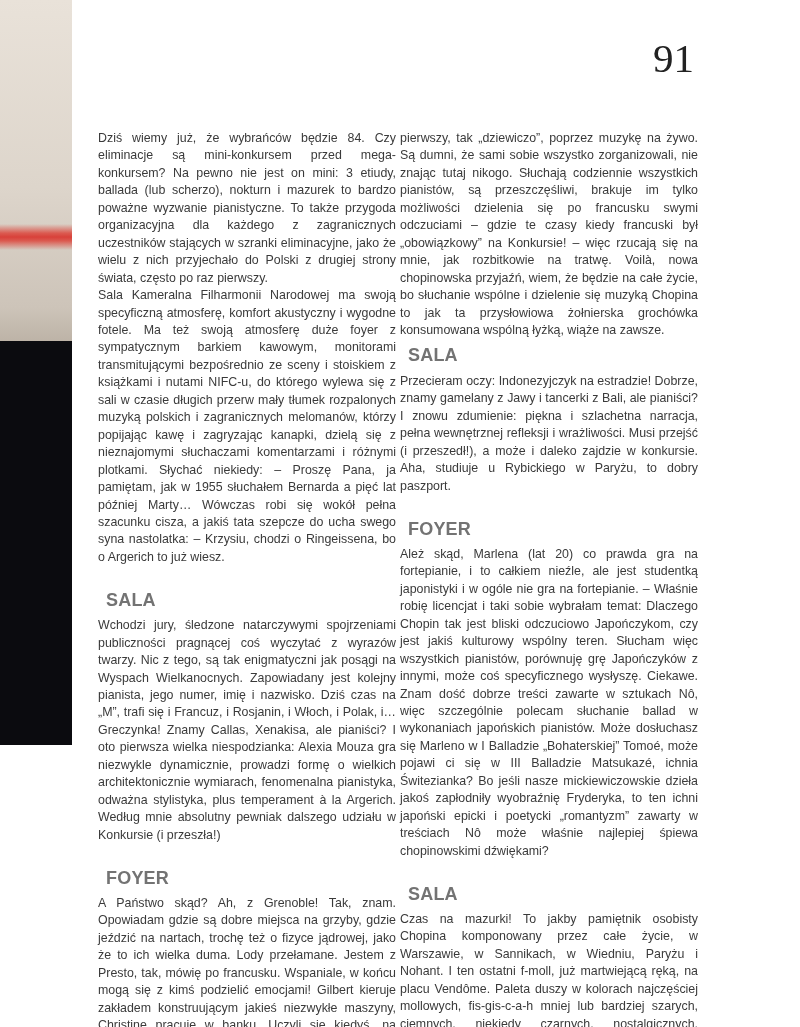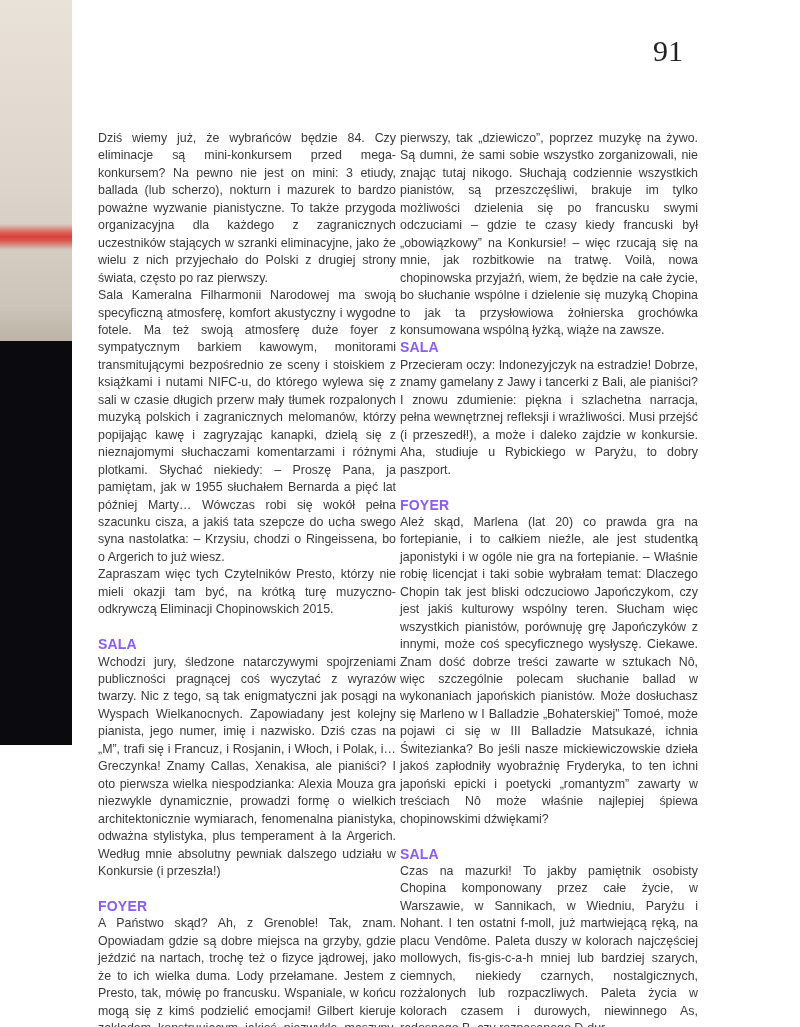--- a/index.html
+++ b/index.html
@@ -4,45 +4,44 @@
 <style>
   html, body { margin: 0; padding: 0; background: #ffffff; }
   body { width: 800px; height: 1027px; position: relative; overflow: hidden; }
   .strip { position: absolute; left: 0; top: 0; width: 72px; height: 1027px; }
   .strip-beige { position: absolute; left: 0; top: 0; width: 72px; height: 341px;
     background: linear-gradient(180deg, #e9e2d9 0%, #ddd5cb 55%, #cdc4b9 90%, #bdb3a7 100%); }
   .strip-red { position: absolute; left: 0; top: 224px; width: 72px; height: 26px;
     background: linear-gradient(180deg, rgba(220,70,60,0) 0%, rgba(220,70,60,0.85) 35%, #d8413a 50%, rgba(220,70,60,0.85) 65%, rgba(220,70,60,0) 100%); }
   .strip-black { position: absolute; left: 0; top: 341px; width: 72px; height: 404px; background: #0b0b0f; }
   .page-number { position: absolute; left: 653px; top: 34px; font-family: "Liberation Serif", "DejaVu Serif", serif;
-    font-size: 30px; color: #222; letter-spacing: 0px; }
+    font-size: 41px; color: #222; letter-spacing: 0px; }
   .col { position: absolute; top: 130px; width: 298px; font-family: "Liberation Sans", "DejaVu Sans", sans-serif;
     font-size: 12.4px; line-height: 17.45px; color: #3a3a3a; text-align: justify; hyphens: manual; }
   .col-left { left: 98px; }
   .col-right { left: 400px; }
   .col p { margin: 0; }
-  .col h3 { margin: 0; font-size: 14px; line-height: 17.45px; font-weight: bold; color: #8b5cf6; letter-spacing: 0.2px; }
+  .col h3 { margin: 8px; font-size: 18px; line-height: 17.45px; font-weight: bold; color: #737373; letter-spacing: 0.2px; }
   .gap { height: 17.45px; }
   .col p.last { text-align-last: left; }
 </style>
 </head>
 <body>
 
 <div class="strip">
   <div class="strip-beige"></div>
   <div class="strip-red"></div>
   <div class="strip-black"></div>
 </div>
 
 <div class="page-number">91</div>
 
 <div class="col col-left">
   <p>Dziś wiemy już, że wybrańców będzie 84. Czy eliminacje są mini-konkursem przed mega-konkursem? Na pewno nie jest on mini: 3 etiudy, ballada (lub scherzo), nokturn i mazurek to bardzo poważne wyzwanie pianistyczne. To także przygoda organizacyjna dla każdego z zagranicznych uczestników stających w szranki eliminacyjne, jako że wielu z nich przyjechało do Polski z drugiej strony świata, często po raz pierwszy.</p>
   <p>Sala Kameralna Filharmonii Narodowej ma swoją specyficzną atmosferę, komfort akustyczny i wygodne fotele. Ma też swoją atmosferę duże foyer z sympatycznym barkiem kawowym, monitorami transmitującymi bezpośrednio ze sceny i stoiskiem z książkami i nutami NIFC-u, do którego wylewa się z sali w czasie długich przerw mały tłumek rozpalonych muzyką polskich i zagranicznych melomanów, którzy popijając kawę i zagryzając kanapki, dzielą się z nieznajomymi słuchaczami komentarzami i różnymi plotkami. Słychać niekiedy: – Proszę Pana, ja pamiętam, jak w 1955 słuchałem Bernarda a pięć lat później Marty… Wówczas robi się wokół pełna szacunku cisza, a jakiś tata szepcze do ucha swego syna nastolatka: – Krzysiu, chodzi o Ringeissena, bo o Argerich to już wiesz.</p>
-  <p class="last">Zapraszam więc tych Czytelników Presto, którzy nie mieli okazji tam być, na krótką turę muzyczno-odkrywczą Eliminacji Chopinowskich 2015.</p>
   <div class="gap"></div>
   <h3>SALA</h3>
   <p class="last">Wchodzi jury, śledzone natarczywymi spojrzeniami publiczności pragnącej coś wyczytać z wyrazów twarzy. Nic z tego, są tak enigmatyczni jak posągi na Wyspach Wielkanocnych. Zapowiadany jest kolejny pianista, jego numer, imię i nazwisko. Dziś czas na „M”, trafi się i Francuz, i Rosjanin, i Włoch, i Polak, i… Greczynka! Znamy Callas, Xenakisa, ale pianiści? I oto pierwsza wielka niespodzianka: Alexia Mouza gra niezwykle dynamicznie, prowadzi formę o wielkich architektonicznie wymiarach, fenomenalna pianistyka, odważna stylistyka, plus temperament à la Argerich. Według mnie absolutny pewniak dalszego udziału w Konkursie (i przeszła!)</p>
   <div class="gap"></div>
   <h3>FOYER</h3>
   <p>A Państwo skąd? Ah, z Grenoble! Tak, znam. Opowiadam gdzie są dobre miejsca na grzyby, gdzie jeździć na nartach, trochę też o fizyce jądrowej, jako że to ich wielka duma. Lody przełamane. Jestem z Presto, tak, mówię po francusku. Wspaniale, w końcu mogą się z kimś podzielić emocjami! Gilbert kieruje zakładem konstruującym jakieś niezwykłe maszyny, Christine pracuje w banku. Uczyli się kiedyś „na pianinie”, muzyka wypełnia ich dom i codzienność, pogrywają sobie na cztery ręce. Chopin to dla nich Polska, a poprzez jego muzykę Polska to jakiś wymarzony świat poezji i wzruszeń. Postanowili więc ją odkryć po raz</p>
 </div>
 
 <div class="col col-right">
   <p class="last">pierwszy, tak „dziewiczo”, poprzez muzykę na żywo. Są dumni, że sami sobie wszystko zorganizowali, nie znając tutaj nikogo. Słuchają codziennie wszystkich pianistów, są przeszczęśliwi, brakuje im tylko możliwości dzielenia się po francusku swymi odczuciami – gdzie te czasy kiedy francuski był „obowiązkowy” na Konkursie! – więc rzucają się na mnie, jak rozbitkowie na tratwę. Voilà, nowa chopinowska przyjaźń, wiem, że będzie na całe życie, bo słuchanie wspólne i dzielenie się muzyką Chopina to jak ta przysłowiowa żołnierska grochówka konsumowana wspólną łyżką, wiąże na zawsze.</p>

